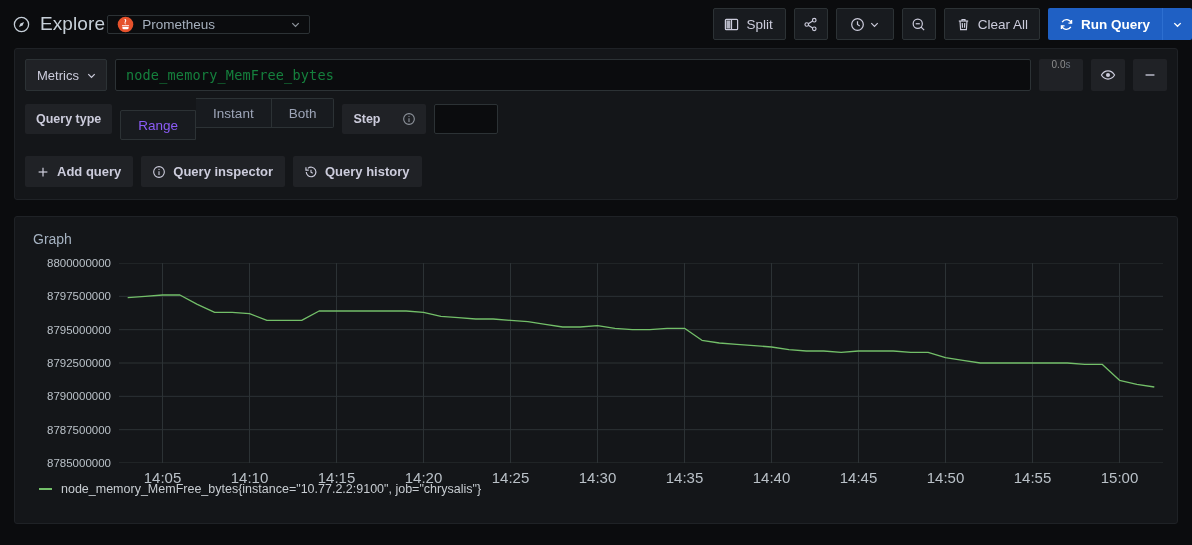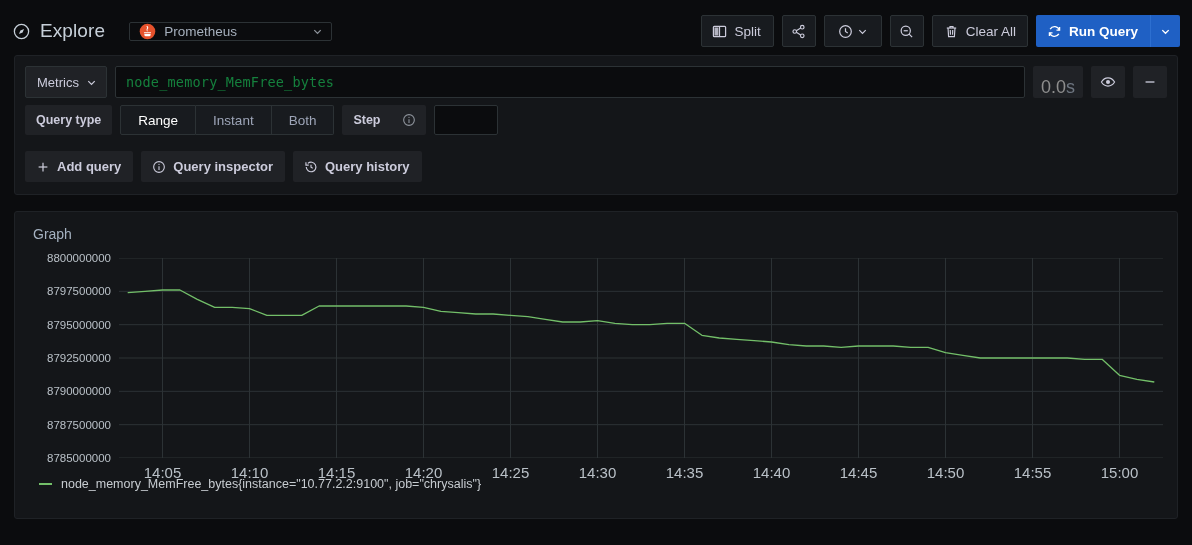--- a/index.html
+++ b/index.html
@@ -8,23 +8,22 @@
     background: #0b0c0e;
     font-family: "Liberation Sans", sans-serif;
     color: #d8d9da;
     overflow: hidden;
   }
 
   
   .topbar {
     height: 48px;
     display: flex; align-items: center;
-    padding: 0 12px 0 12px;
-    gap: 24px;
-    margin-top: 7px;
+    padding: 0 0 0 12px;
+    gap: 2px;
   }
   .explore-title {
     display: flex; align-items: center; gap: 9px;
     font-size: 19px; color: #c7d0d9;
     letter-spacing: .1px;
   }
   .compass-icon { width: 19px; height: 19px; display:block; }
 
   .ds-picker {
     width: 203px; height: 19px;
@@ -103,22 +102,22 @@
     border-radius: 2px;
     display: flex; align-items: center;
     padding: 0 10px;
     font-family: "DejaVu Sans Mono", monospace;
     font-size: 13.5px; color: #15803d;
     letter-spacing: .2px;
   }
   .qmeta {
     height: 32px; min-width: 44px; padding: 0 8px;
     background: #202226; border-radius: 2px;
-    display: flex; align-items: flex-end; justify-content: center;
-    font-size: 18px; color: #6e7681;
+    display: flex; align-items: flex-start; justify-content: center;
+    font-size: 10px; color: #6e7681;
   }
   .qmeta .num { color: #8e8e8e; }
   .qsq {
     width: 34px; height: 32px;
     background: #202226; border-radius: 2px;
     display: flex; align-items: center; justify-content: center;
     color: #ccccdc;
   }
 
   .qrow2 { display: flex; align-items: center; margin-top: 7px; gap: 8px; }
@@ -132,21 +131,21 @@
   .seg {
     height: 30px; padding: 0 17px;
     background: #181b1f;
     border: 1px solid #2c3235;
     border-left: none;
     display: flex; align-items: center;
     font-size: 13.5px; color: #9da5b8;
   }
   .seg:first-child { border-left: 1px solid #2c3235; border-radius: 2px 0 0 2px; }
   .seg:last-child { border-radius: 0 2px 2px 0; }
-  .seg.active { color: #ffffff; }
+  .seg.active { color: #8b5cf6; margin-top: 12px; }
 
   .step-box {
     height: 30px;
     background: #202226; border-radius: 2px;
     display: flex; align-items: center; gap: 21px;
     padding: 0 10px 0 11px;
     font-size: 12.5px; font-weight: 600; color: #ccccdc;
   }
   .step-input {
     height: 30px; width: 64px;

